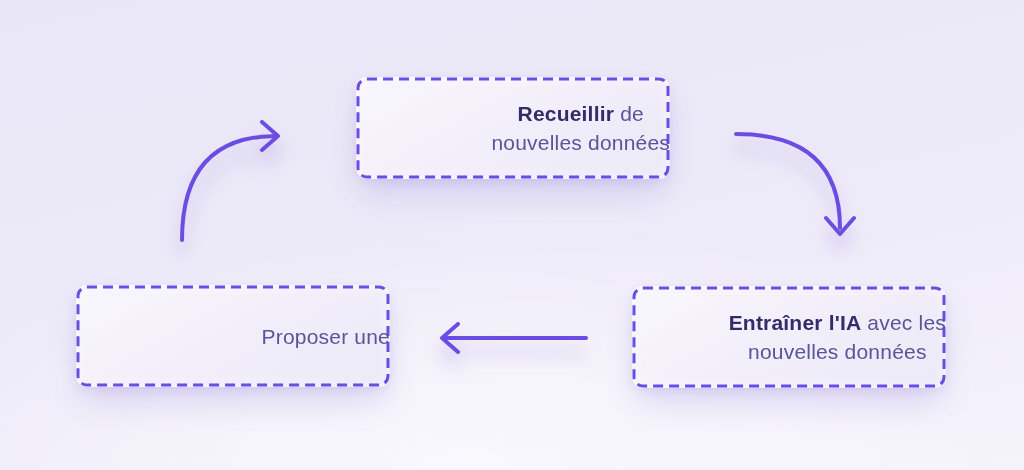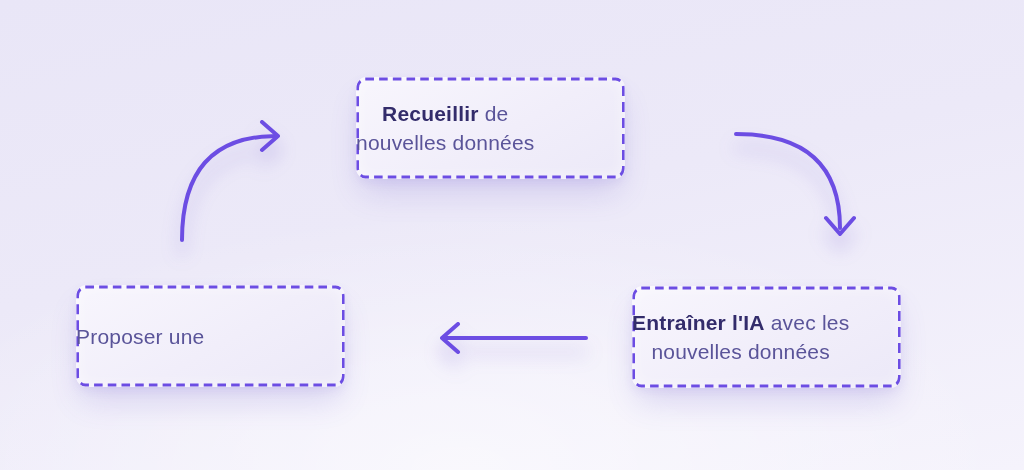--- a/index.html
+++ b/index.html
@@ -17,31 +17,31 @@
     position: relative;
     width: 1024px;
     height: 470px;
     background:
       radial-gradient(900px 420px at 45% 100%, rgba(255,255,255,0.55), rgba(255,255,255,0) 62%),
       linear-gradient(168deg, var(--bg_top) 0%, #ECE9F8 45%, var(--bg_bottom) 100%);
   }
 
   .box {
     position: absolute;
-    width: 269px;
+    width: 314px;
     height: 102px;
     border-radius: 11px;
     background: linear-gradient(150deg, #F8F6FD 0%, #F1EEFA 55%, #ECE9F8 100%);
     box-shadow:
       0 18px 32px -6px rgba(100, 80, 200, 0.20),
       0 4px 10px rgba(100, 80, 200, 0.08),
       inset 0 0 16px rgba(255,255,255,0.65);
     display: flex;
     align-items: center;
-    justify-content: flex-start;
+    justify-content: flex-end;
   }
   .box-collect { left: 356px; top: 77px; }
   .box-propose { left: 76px;  top: 285px; }
   .box-train   { left: 632px; top: 286px; }
 
   .dash {
     position: absolute;
     inset: 0;
     width: 100%;
     height: 100%;

